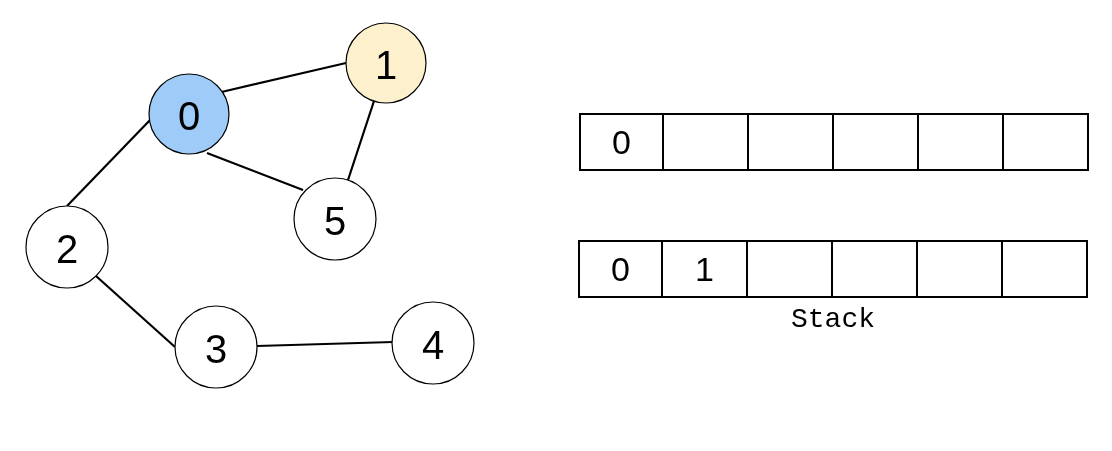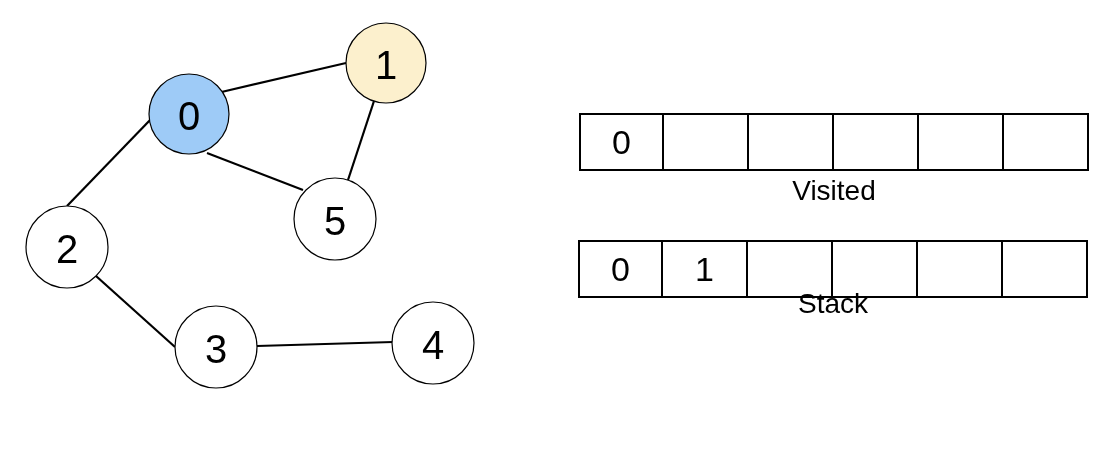--- a/index.html
+++ b/index.html
@@ -53,21 +53,21 @@
     position: absolute;
     left: 0;
     width: 100%;
     text-align: center;
     font-size: 28px;
     line-height: 1.15;
   }
   .visited-block { left: 579px; top: 113px; }
   .visited-block .array-label { top: 62px; }
   .stack-block { left: 578px; top: 240px; }
-  .stack-block .array-label { top: 48px; }
+  .stack-block .array-label { top: 64px; font-family: Liberation Mono, monospace; }
 </style>
 </head>
 <body>
 
 <div class="stage">
 
   <svg class="graph-svg" width="540" height="451" viewBox="0 0 540 451">
       <line x1="213" y1="94" x2="346" y2="63" stroke="#000000" stroke-width="2.2"></line>
       <line x1="152" y1="118" x2="67" y2="206" stroke="#000000" stroke-width="2.2"></line>
       <line x1="207" y1="153" x2="303" y2="190" stroke="#000000" stroke-width="2.2"></line>
@@ -90,21 +90,20 @@
 
   <div class="array-block visited-block">
     <div class="cells">
         <div class="cell">0</div>
         <div class="cell"></div>
         <div class="cell"></div>
         <div class="cell"></div>
         <div class="cell"></div>
         <div class="cell"></div>
       </div>
-    <div class="array-label">Visited</div>
   </div>
 
   <div class="array-block stack-block">
     <div class="cells">
         <div class="cell">0</div>
         <div class="cell">1</div>
         <div class="cell"></div>
         <div class="cell"></div>
         <div class="cell"></div>
         <div class="cell"></div>

